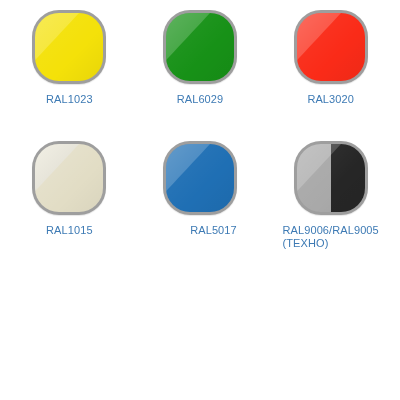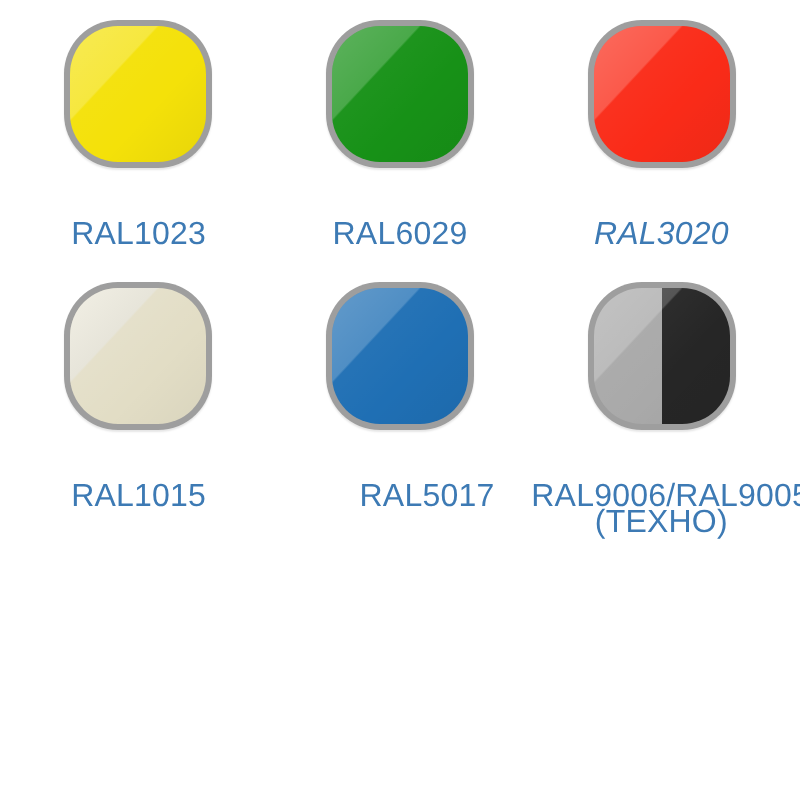--- a/index.html
+++ b/index.html
@@ -81,25 +81,25 @@
   .chip-gloss.light {
     background: linear-gradient(133deg,
         rgba(255,255,255,0.55) 0%,
         rgba(235,235,235,0.55) 33%,
         rgba(255,255,255,0.10) 34%,
         rgba(255,255,255,0.00) 62%,
         rgba(0,0,0,0.04) 100%);
   }
 
   .swatch-label {
-    margin-top: 27px;
+    margin-top: 9px;
     color: #3d7ab4;
-    font-size: 16px;
+    font-size: 11px;
     line-height: 13px;
-    text-align: center;
+    text-align: left;
     letter-spacing: 0.1px;
     white-space: pre-line;
     max-width: 130px;
   }
 </style>
 </head>
 <body>
 
 <div id="swatch-grid">
     <div class="swatch-cell">
@@ -120,21 +120,21 @@
       </div>
       <div class="swatch-label" style="color: rgb(61, 122, 180);">RAL6029</div>
     </div>
     <div class="swatch-cell">
       <div class="swatch-chip" style="background: rgb(158, 158, 158);">
         <div class="chip-inner">
           <div class="chip-solid" style="background: rgb(250, 43, 24);"></div>
           <div class="chip-gloss"></div>
         </div>
       </div>
-      <div class="swatch-label" style="color: rgb(61, 122, 180); font-style: italic;">RAL3020</div>
+      <div class="swatch-label" style="color: rgb(61, 122, 180);">RAL3020</div>
     </div>
     <div class="swatch-cell">
       <div class="swatch-chip" style="background: rgb(158, 158, 158);">
         <div class="chip-inner">
           <div class="chip-solid" style="background: rgb(226, 221, 197);"></div>
           <div class="chip-gloss light"></div>
         </div>
       </div>
       <div class="swatch-label" style="color: rgb(61, 122, 180);">RAL1015</div>
     </div>

